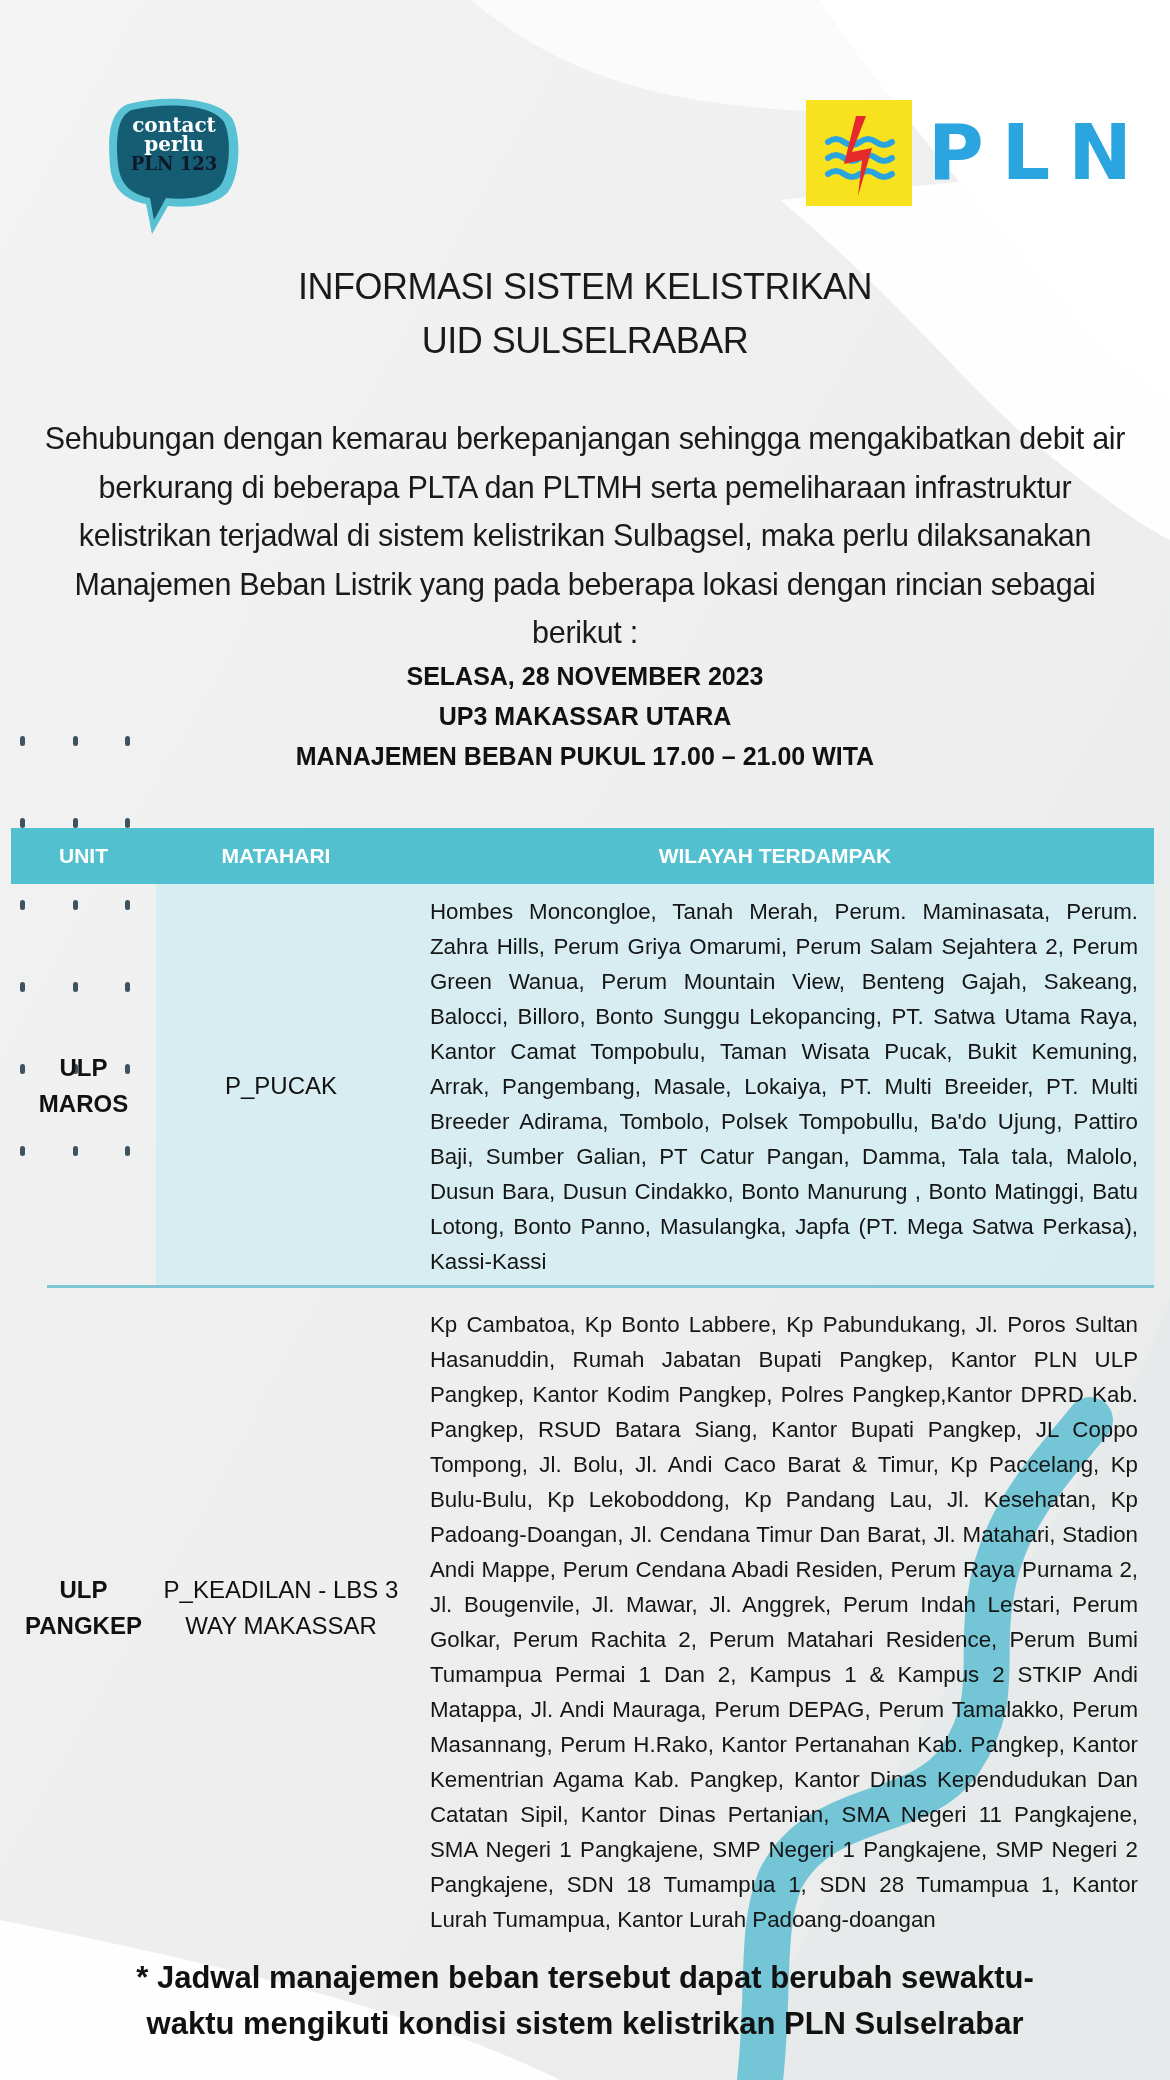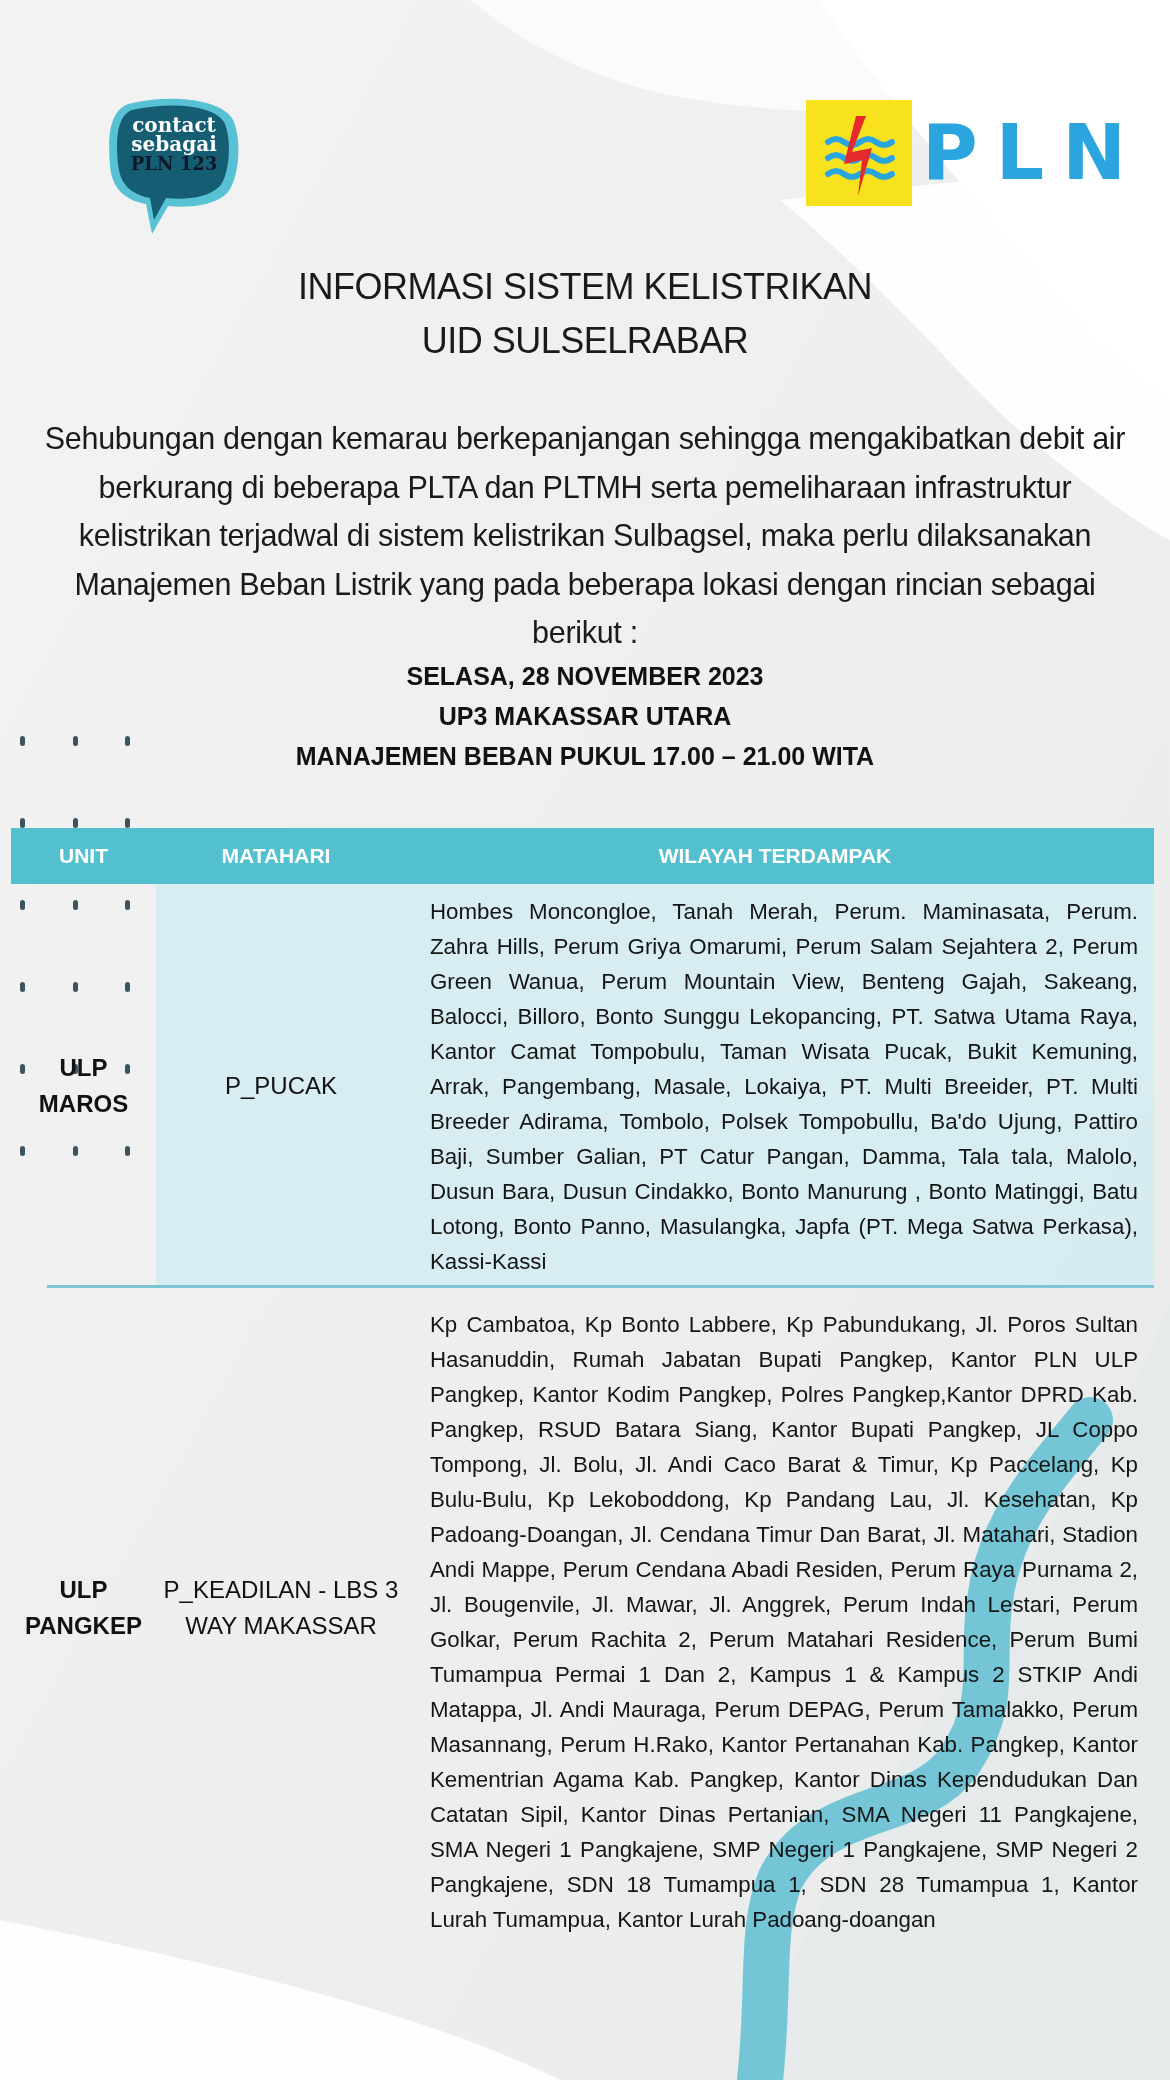--- a/index.html
+++ b/index.html
@@ -9,21 +9,21 @@
     font-family: "Liberation Sans", "DejaVu Sans", sans-serif;
     color: #111;
   }
   .bg-layer { position: absolute; inset: 0; z-index: 0; }
   .content { position: absolute; inset: 0; z-index: 1; }
 
   
   .cc-logo { position: absolute; left: 108px; top: 96px; width: 132px; height: 140px; }
   .pln-logo { position: absolute; left: 806px; top: 100px; display: flex; align-items: center; }
   .pln-box { width: 106px; height: 106px; background: #f8e21d; position: relative; }
-  .pln-text { margin-left: 10px; font-family: "DejaVu Sans", sans-serif; font-weight: bold;
+  .pln-text { margin-left: 16px; font-family: "DejaVu Sans", sans-serif; font-weight: bold;
     font-size: 76px; letter-spacing: 18px; color: #2aa5e0; line-height: 1; }
 
   .title { position: absolute; left: 0; right: 0; top: 260px; text-align: center;
     font-size: 36px; line-height: 54px; color: #1a1a1a; letter-spacing: -0.5px; }
   .intro { position: absolute; left: 30px; right: 30px; top: 414px; text-align: center;
     font-size: 30.5px; line-height: 48.5px; color: #1a1a1a; letter-spacing: -0.3px; }
   .sched { position: absolute; left: 0; right: 0; top: 656px; text-align: center;
     font-weight: bold; font-size: 25px; line-height: 40px; color: #111; }
 
   .dots { position: absolute; left: 20px; width: 110px; display: flex; justify-content: space-between; }
@@ -78,21 +78,21 @@
 
 <div class="content">
 
   <div class="cc-logo">
     <svg width="132" height="140" viewBox="0 0 132 140">
       <path d="M20 8 C 60 -2, 110 2, 124 22 C 134 40, 132 80, 120 96 C 108 110, 80 112, 60 110 L 44 138 L 38 108 C 16 104, 4 92, 2 70 C 0 44, 0 16, 20 8 Z" fill="#58c1d4"></path>
       <path d="M24 14 C 60 6, 104 8, 116 26 C 124 42, 122 78, 112 90 C 100 102, 78 104, 58 102 L 46 124 L 42 102 C 22 98, 12 88, 10 68 C 8 46, 8 20, 24 14 Z" fill="#145d73"></path>
     </svg>
     <div style="position:absolute;left:0;top:20px;width:132px;text-align:center;font-family:'DejaVu Serif',serif;font-weight:bold;color:#fff;font-size:20px;line-height:19px;">
       <div>contact</div>
-      <div>sebagai</div>
+      <div>perlu</div>
       <div style="color:#0f172a;font-size:18px;">PLN 123</div>
     </div>
   </div>
 
   <div class="pln-logo">
     <div class="pln-box">
       <svg width="106" height="106" viewBox="0 0 106 106">
         <g fill="none" stroke="#2aa5e0" stroke-width="6" stroke-linecap="round">
           <path d="M22 42 q8 -6 16 0 t16 0 t16 0 t16 0"></path>
           <path d="M22 58 q8 -6 16 0 t16 0 t16 0 t16 0"></path>
@@ -177,13 +177,17 @@
       <div class="c-peny">
         <div>
           <div>P_KEADILAN - LBS 3</div>
           <div>WAY MAKASSAR</div>
         </div>
       </div>
       <div class="c-wil">Kp Cambatoa, Kp Bonto Labbere, Kp Pabundukang, Jl. Poros Sultan Hasanuddin, Rumah Jabatan Bupati Pangkep, Kantor PLN ULP Pangkep, Kantor Kodim Pangkep, Polres Pangkep,Kantor DPRD Kab. Pangkep, RSUD Batara Siang, Kantor Bupati Pangkep, JL Coppo Tompong, Jl. Bolu, Jl. Andi Caco Barat &amp; Timur, Kp Paccelang, Kp Bulu-Bulu, Kp Lekoboddong, Kp Pandang Lau, Jl. Kesehatan, Kp Padoang-Doangan, Jl. Cendana Timur Dan Barat, Jl. Matahari, Stadion Andi Mappe, Perum Cendana Abadi Residen, Perum Raya Purnama 2, Jl. Bougenvile, Jl. Mawar, Jl. Anggrek, Perum Indah Lestari, Perum Golkar, Perum Rachita 2, Perum Matahari Residence, Perum Bumi Tumampua Permai 1 Dan 2, Kampus 1 &amp; Kampus 2 STKIP Andi Matappa, Jl. Andi Mauraga, Perum DEPAG, Perum Tamalakko, Perum Masannang, Perum H.Rako, Kantor Pertanahan Kab. Pangkep, Kantor Kementrian Agama Kab. Pangkep, Kantor Dinas Kependudukan Dan Catatan Sipil, Kantor Dinas Pertanian, SMA Negeri 11 Pangkajene, SMA Negeri 1 Pangkajene, SMP Negeri 1 Pangkajene, SMP Negeri 2 Pangkajene, SDN 18 Tumampua 1, SDN 28 Tumampua 1, Kantor Lurah Tumampua, Kantor Lurah Padoang-doangan</div>
     </div>
   </div>
 
+  <div class="footer">
+    <div>* Jadwal manajemen beban tersebut dapat berubah sewaktu-</div>
+    <div>waktu mengikuti kondisi sistem kelistrikan PLN Sulselrabar</div>
+  </div>
 </div>
 
 </body></html>

